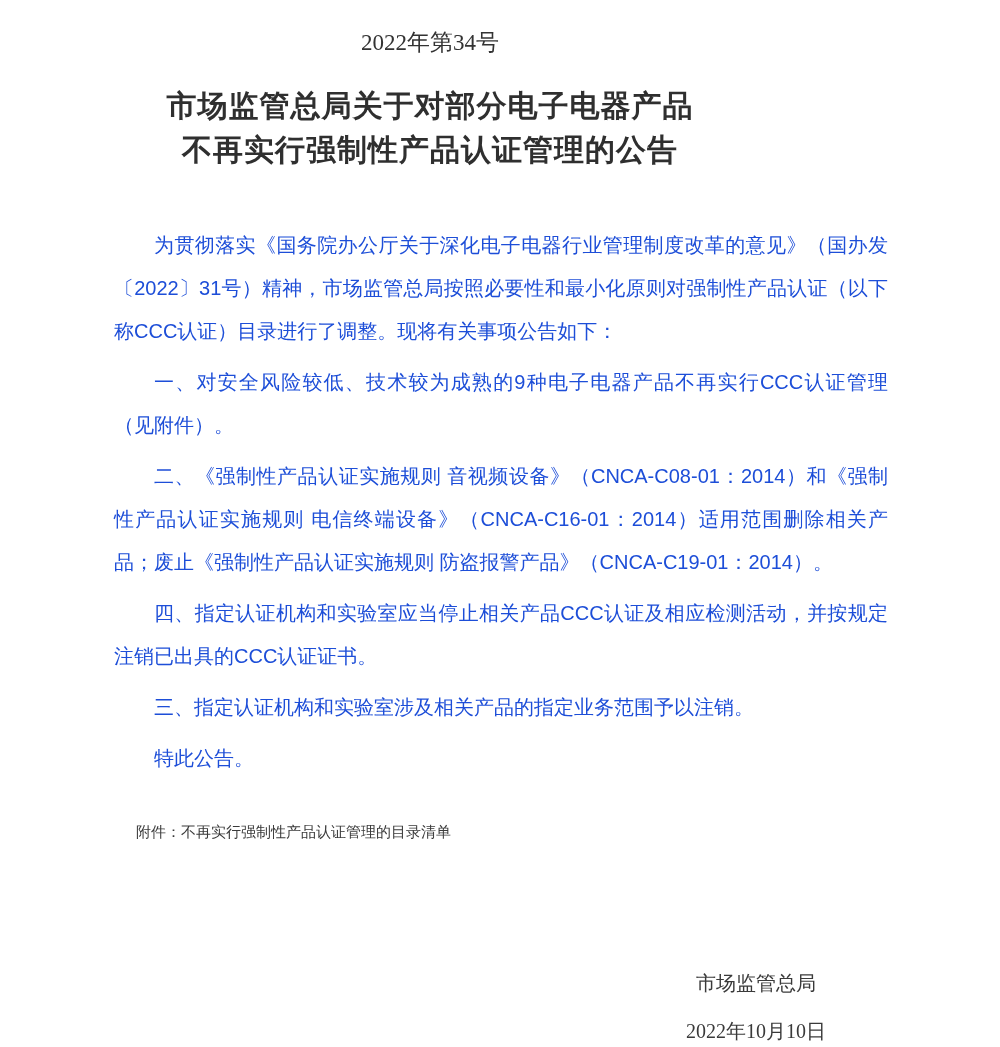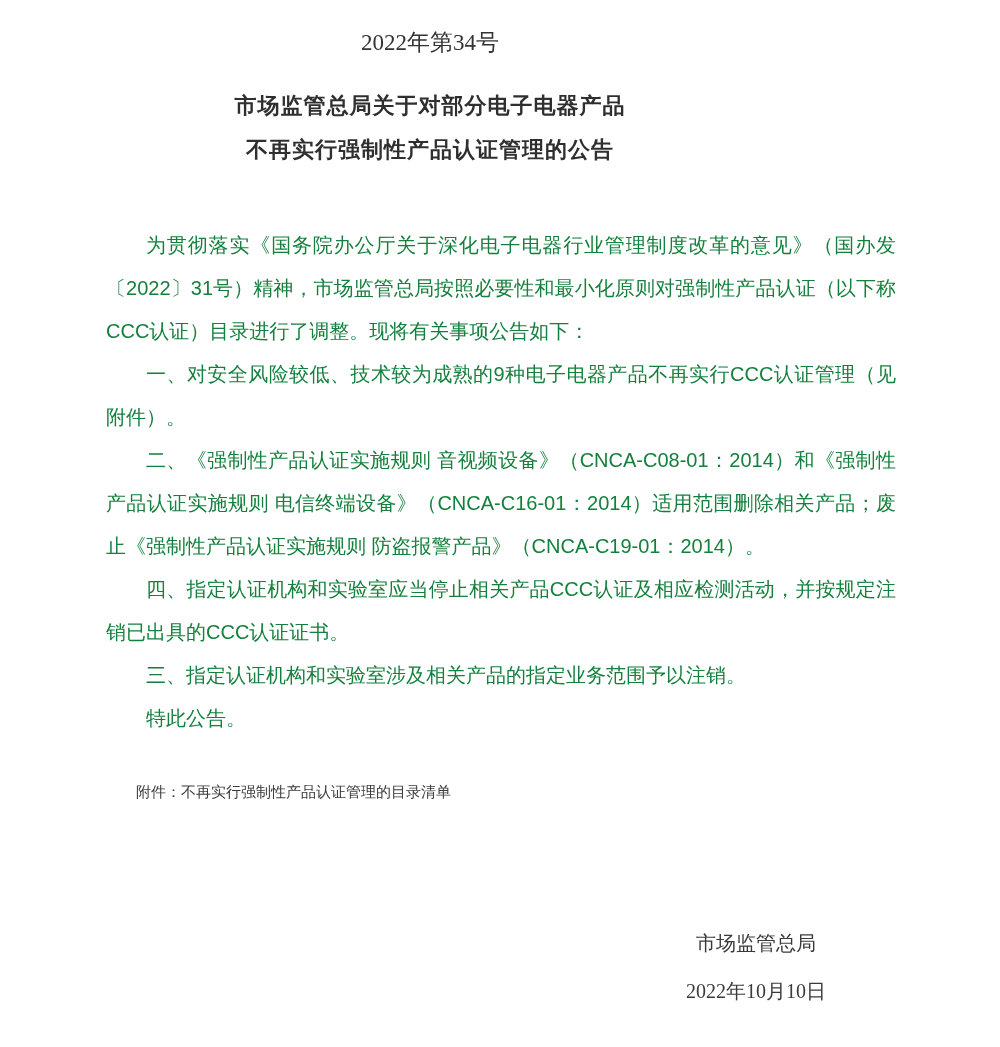--- a/index.html
+++ b/index.html
@@ -25,38 +25,38 @@
     text-align: center;
     font-family: "Liberation Serif", "DejaVu Serif", serif;
     font-size: 23px;
     line-height: 30px;
     color: #333333;
   }
   .doc-title {
     margin-top: 26px;
     text-align: center;
     font-weight: bold;
-    font-size: 22px;
+    font-size: 30px;
     line-height: 44px;
     color: #2f2f2f;
     letter-spacing: 1px;
   }
   .content {
     box-sizing: border-box;
     width: 790px;
     margin-left: 106px;
     margin-top: 52px;
   }
   .body-para {
-    margin: 0;
+    margin: 8px;
     font-size: 20px;
     line-height: 43px;
     text-indent: 2em;
     text-align: justify;
-    color: #15803d;
+    color: #1d4ed8;
   }
   .attachment {
     margin: 30px 0 0 0;
     font-size: 15px;
     line-height: 43px;
     text-indent: 2em;
     color: #3a3a3a;
   }
   .signature {
     width: 240px;

